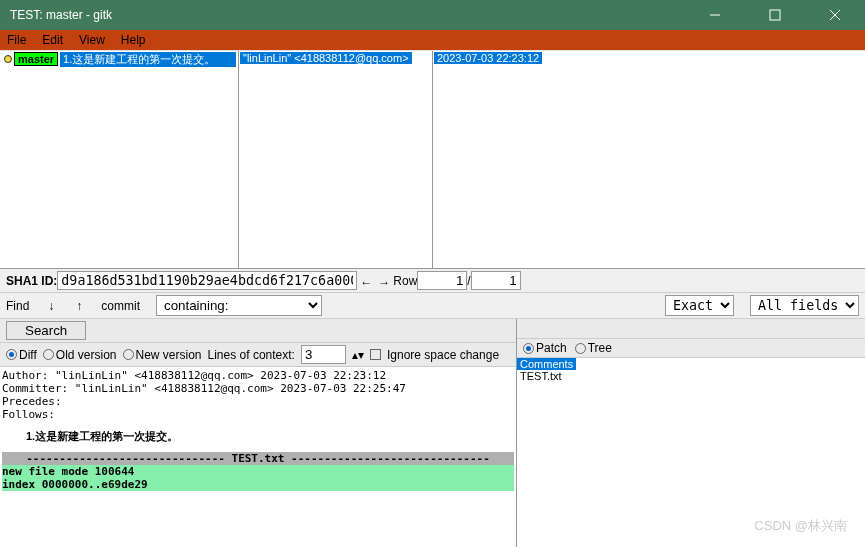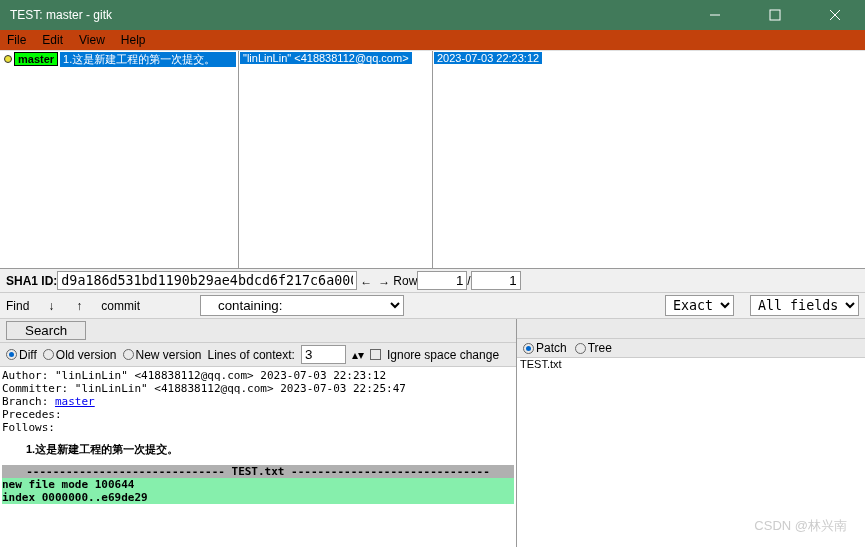--- a/index.html
+++ b/index.html
@@ -21,21 +21,21 @@
 .branch-tag { background: #00ff00; border: 1px solid #000; padding: 0 3px; font-weight: bold; font-family: sans-serif; font-size: 11px; }
 .commit-msg { background: #0078d7; color: #fff; padding: 0 3px; margin-left: 2px; flex: 1; white-space: nowrap; overflow: hidden; font-size: 11px; }
 .author-cell { background: #0078d7; color: #fff; padding: 0 3px; margin: 1px; font-size: 11px; display: inline-block; }
 .date-cell { background: #0078d7; color: #fff; padding: 0 3px; margin: 1px; font-size: 11px; display: inline-block; }
 .sha-row { display: flex; align-items: center; padding: 2px 6px; background: #f0f0f0; border-bottom: 1px solid #ccc; }
 .sha-row label { font-weight: bold; }
 .sha-input { background: #fff; border: 1px solid #999; padding: 1px 3px; font-family: monospace; width: 300px; }
 .nav-arrow { cursor: pointer; padding: 0 3px; }
 .row-input { width: 50px; border: 1px solid #999; text-align: right; padding: 1px 3px; }
 .find-row { display: flex; align-items: center; padding: 2px 6px; gap: 16px; background: #f0f0f0; border-bottom: 1px solid #ccc; }
-.find-combo { border: 1px solid #999; padding: 1px 13px; width: 204px; background: #fff; margin-left: 44px; }
+.find-combo { border: 1px solid #999; padding: 1px 3px; width: 166px; background: #fff; }
 .right-combo { border: 1px solid #999; padding: 1px 3px; background: #fff; font-family: monospace; }
 .spacer { flex: 1; }
 .bottom-pane { display: flex; height: 235px; }
 .diff-pane { width: 517px; display: flex; flex-direction: column; border-right: 1px solid #999; }
 .file-pane { flex: 1; display: flex; flex-direction: column; }
 .toolbar { background: #eaeaea; padding: 2px 6px; display: flex; align-items: center; gap: 6px; border-bottom: 1px solid #ccc; min-height: 20px; }
 .search-btn { background: #e8e8e8; border: 1px solid #999; padding: 1px 18px; cursor: pointer; }
 .radio { display: flex; align-items: center; gap: 2px; cursor: pointer; }
 .radio-circle { width: 11px; height: 11px; border: 1px solid #666; border-radius: 50%; display: flex; align-items: center; justify-content: center; }
 .radio-circle.checked::after { content: ''; width: 5px; height: 5px; background: #0066cc; border-radius: 50%; }
@@ -142,21 +142,20 @@
         </label>
       <span>Lines of context:</span>
       <input class="ctx-input" value="3" style="">
       <span>▴▾</span>
       <span class="checkbox"></span>
       <span>Ignore space change</span>
     </div>
     <div class="diff-content">
       <div>Author: "linLinLin" &lt;418838112@qq.com&gt;  2023-07-03 22:23:12</div>
       <div>Committer: "linLinLin" &lt;418838112@qq.com&gt;  2023-07-03 22:25:47</div>
-      <div><span>Branch: </span><a class="link">master</a></div>
       <div>Precedes:</div>
       <div>Follows:</div>
       <div class="commit-msg-body">1.这是新建工程的第一次提交。</div>
       <div class="diff-header-center">------------------------------ TEST.txt ------------------------------</div>
       <div class="diff-header-sec">new file mode 100644</div>
       <div class="diff-header-sec">index 0000000..e69de29</div>
     </div>
   </div>
   <div class="file-pane">
     <div class="toolbar"></div>
@@ -164,18 +163,19 @@
       <label class="radio">
           <span class="radio-circle checked"></span>
           <span>Patch</span>
         </label>
       <label class="radio">
           <span class="radio-circle"></span>
           <span>Tree</span>
         </label>
     </div>
     <div class="file-list">
+      <div><span class="comments-hdr">Comments</span></div>
       <div class="file-item">TEST.txt</div>
     </div>
   </div>
 </div>
 
 <div class="watermark">CSDN @林兴南</div>
 
 </body></html>

